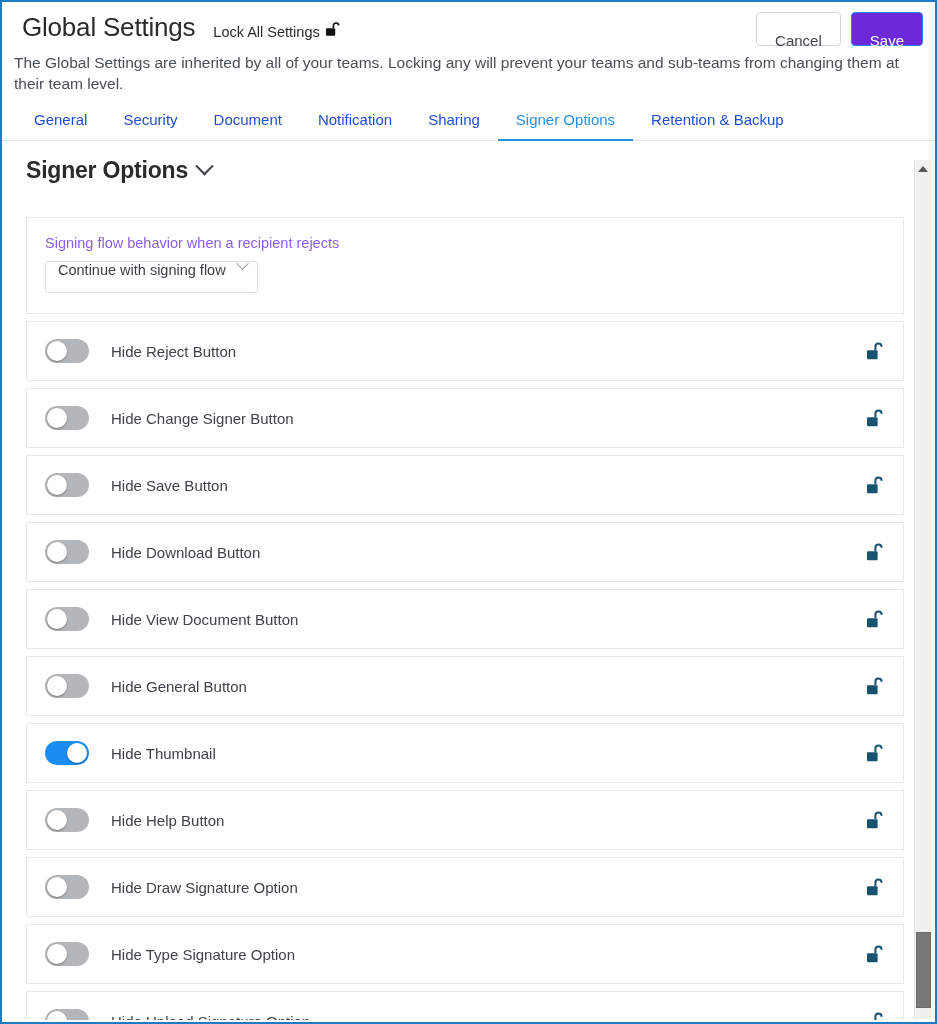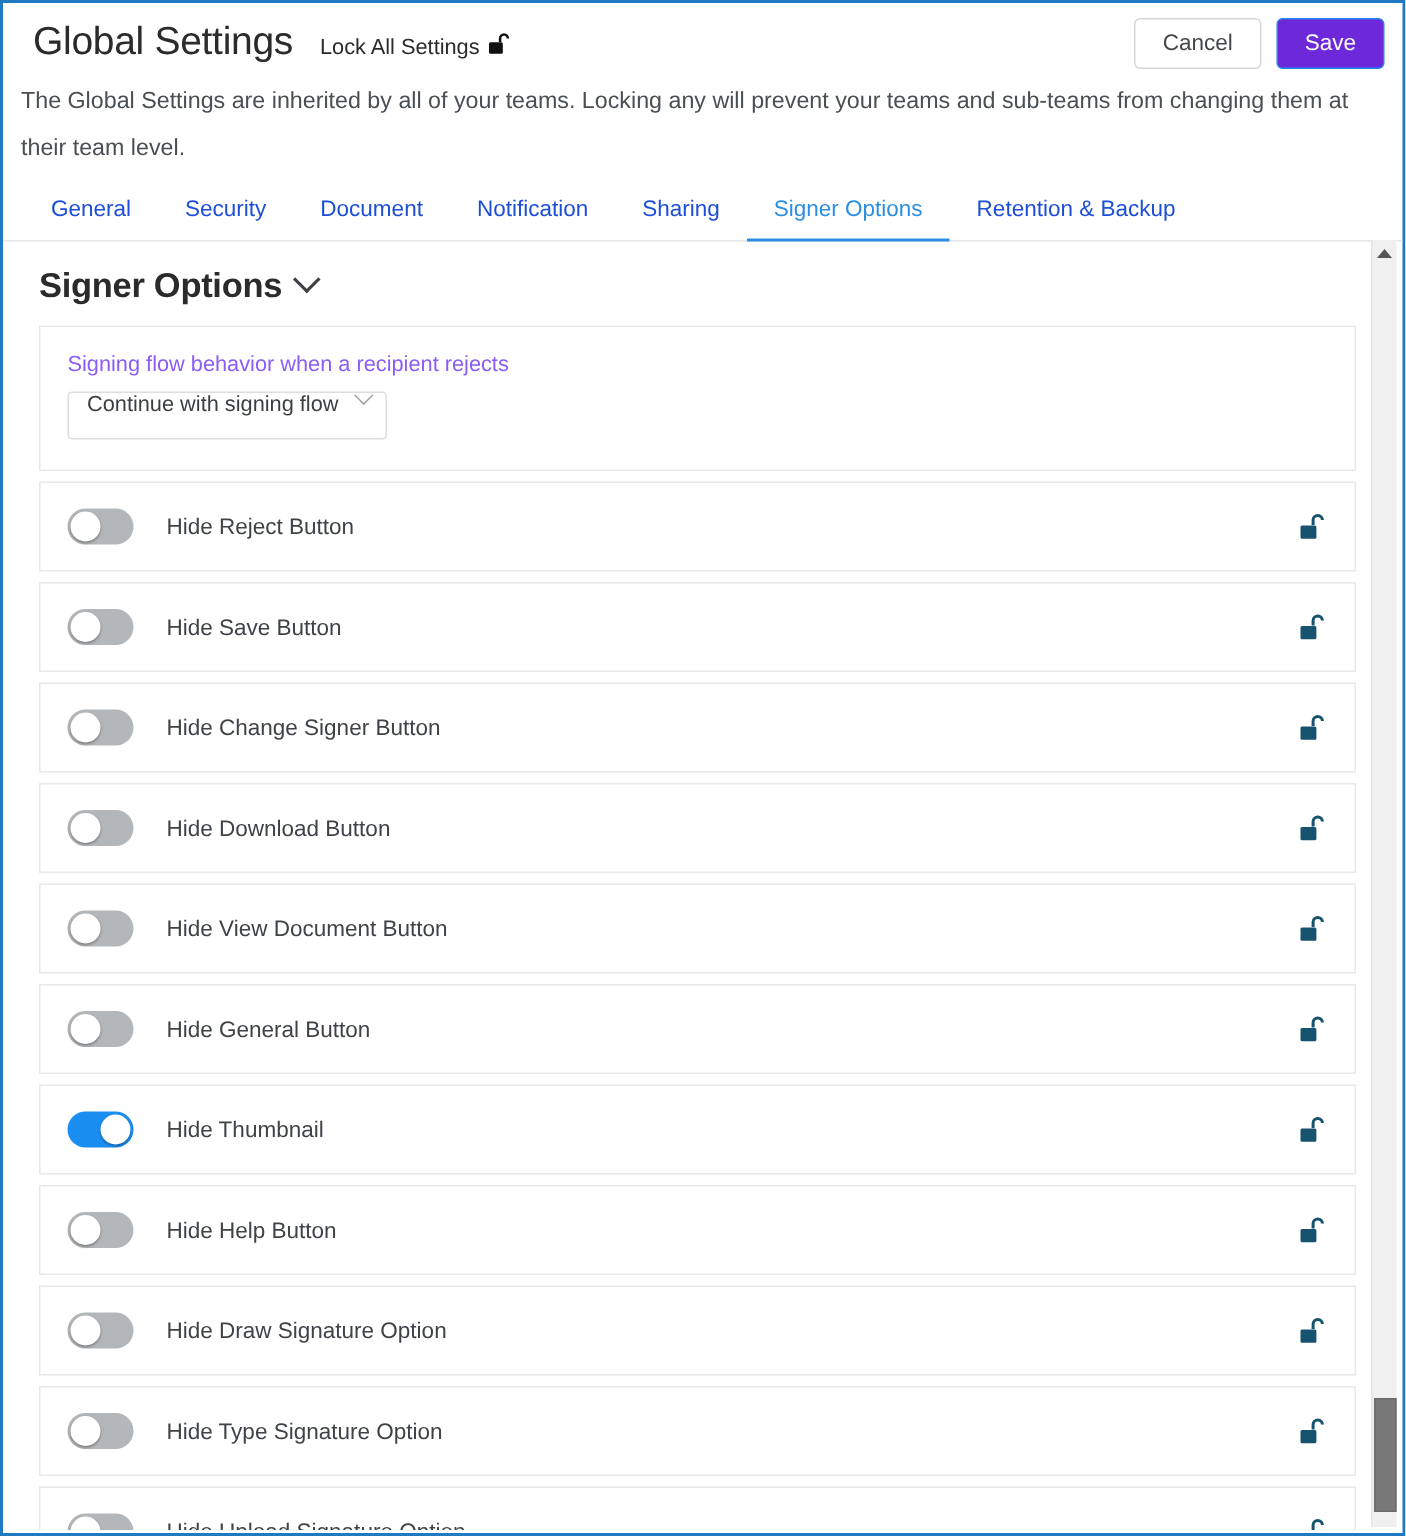--- a/index.html
+++ b/index.html
@@ -50,41 +50,41 @@
   .header-actions {
     position: absolute;
     right: 12px;
     top: 10px;
     display: flex;
     gap: 10px;
   }
   .btn {
     font-size: 15px;
     border-radius: 4px;
-    padding: 0 18px;
+    padding: 12px 18px;
     height: 34px;
     line-height: 32px;
     cursor: pointer;
     white-space: nowrap;
   }
   .btn-cancel {
     background: #ffffff;
     border: 1px solid #d2d6da;
     color: #43474b;
   }
   .btn-save {
     background: #6d28d9;
     border: 1px solid #2186eb;
     color: #ffffff;
   }
 
   .page-desc {
     padding: 4px 18px 0 12px;
     font-size: 15.5px;
-    line-height: 31px;
+    line-height: 21px;
     color: #4a4f54;
     max-width: 925px;
   }
 
   
   .tabs {
     display: flex;
     align-items: flex-end;
     gap: 0;
     padding: 14px 0 0 14px;
@@ -316,35 +316,35 @@
                   <rect x="2" y="9.3" width="10.6" height="8.9" rx="1" fill="#17526e"></rect>
                 </svg>
               </div>
             </div>
           </div>
           <div class="card">
             <div class="toggle-row">
               <div class="switch">
                 <div class="knob"></div>
               </div>
+              <div class="row-label">Hide Change Signer Button</div>
+              <div class="row-lock">
+                <svg width="20" height="21" viewBox="0 0 20 21">
+                  <path d="M10.4 9.0 V5.7 a3.1 3.1 0 0 1 6.2 0" fill="none" stroke="#17526e" stroke-width="2"></path>
+                  <rect x="2" y="9.3" width="10.6" height="8.9" rx="1" fill="#17526e"></rect>
+                </svg>
+              </div>
+            </div>
+          </div>
+          <div class="card">
+            <div class="toggle-row">
+              <div class="switch">
+                <div class="knob"></div>
+              </div>
               <div class="row-label">Hide Save Button</div>
-              <div class="row-lock">
-                <svg width="20" height="21" viewBox="0 0 20 21">
-                  <path d="M10.4 9.0 V5.7 a3.1 3.1 0 0 1 6.2 0" fill="none" stroke="#17526e" stroke-width="2"></path>
-                  <rect x="2" y="9.3" width="10.6" height="8.9" rx="1" fill="#17526e"></rect>
-                </svg>
-              </div>
-            </div>
-          </div>
-          <div class="card">
-            <div class="toggle-row">
-              <div class="switch">
-                <div class="knob"></div>
-              </div>
-              <div class="row-label">Hide Change Signer Button</div>
               <div class="row-lock">
                 <svg width="20" height="21" viewBox="0 0 20 21">
                   <path d="M10.4 9.0 V5.7 a3.1 3.1 0 0 1 6.2 0" fill="none" stroke="#17526e" stroke-width="2"></path>
                   <rect x="2" y="9.3" width="10.6" height="8.9" rx="1" fill="#17526e"></rect>
                 </svg>
               </div>
             </div>
           </div>
           <div class="card">
             <div class="toggle-row">

